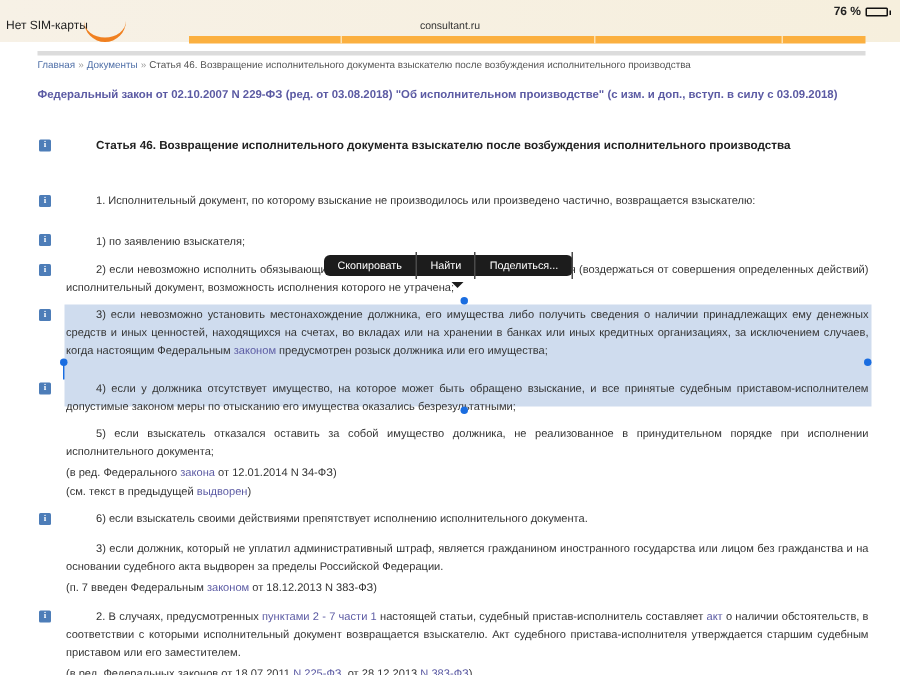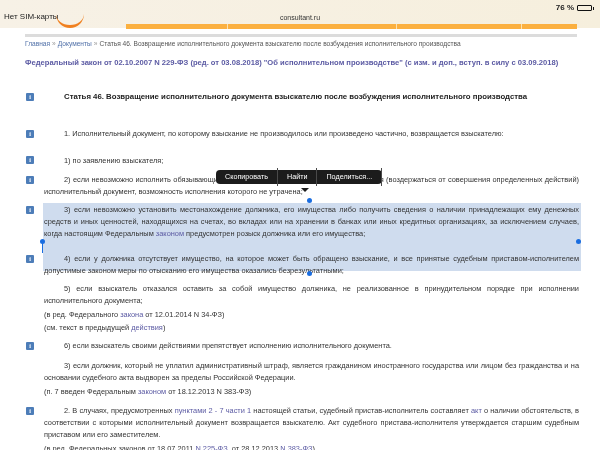--- a/index.html
+++ b/index.html
@@ -90,21 +90,21 @@
 
 <span class="info-icon" style="top:206px">i</span>
 <div class="para" style="top:204px"><span class="indent"></span><span>3) если невозможно установить местонахождение должника, его имущества либо получить сведения о наличии принадлежащих ему денежных средств и иных ценностей, находящихся на счетах, во вкладах или на хранении в банках или иных кредитных организациях, за исключением случаев, когда настоящим Федеральным </span><a>законом</a><span> предусмотрен розыск должника или его имущества;</span></div>
 
 <span class="info-icon" style="top:255px">i</span>
 <div class="para" style="top:253px"><span class="indent"></span><span>4) если у должника отсутствует имущество, на которое может быть обращено взыскание, и все принятые судебным приставом-исполнителем допустимые законом меры по отысканию его имущества оказались безрезультатными;</span></div>
 
 <div class="para" style="top:283px"><span class="indent"></span><span>5) если взыскатель отказался оставить за собой имущество должника, не реализованное в принудительном порядке при исполнении исполнительного документа;</span></div>
 
 <div class="ref" style="top:309px"><span>(в ред. Федерального </span><a>закона</a><span> от 12.01.2014 N 34-ФЗ)</span></div>
-<div class="ref" style="top:322px"><span>(см. текст в предыдущей </span><a>действия</a><span>)</span></div>
+<div class="ref" style="top:322px"><span>(см. текст в предыдущей </span><a>выдворен</a><span>)</span></div>
 
 <span class="info-icon" style="top:342px">i</span>
 <div class="para" style="top:340px"><span class="indent"></span><span>6) если взыскатель своими действиями препятствует исполнению исполнительного документа.</span></div>
 
 <div class="para" style="top:360px"><span class="indent"></span><span>3) если должник, который не уплатил административный штраф, является гражданином иностранного государства или лицом без гражданства и на основании судебного акта выдворен за пределы Российской Федерации.</span></div>
 
 <div class="ref" style="top:386px"><span>(п. 7 введен Федеральным </span><a>законом</a><span> от 18.12.2013 N 383-ФЗ)</span></div>
 
 <span class="info-icon" style="top:407px">i</span>
 <div class="para" style="top:405px"><span class="indent"></span><span>2. В случаях, предусмотренных </span><a>пунктами 2 - 7 части 1</a><span> настоящей статьи, судебный пристав-исполнитель составляет </span><a>акт</a><span> о наличии обстоятельств, в соответствии с которыми исполнительный документ возвращается взыскателю. Акт судебного пристава-исполнителя утверждается старшим судебным приставом или его заместителем.</span></div>

